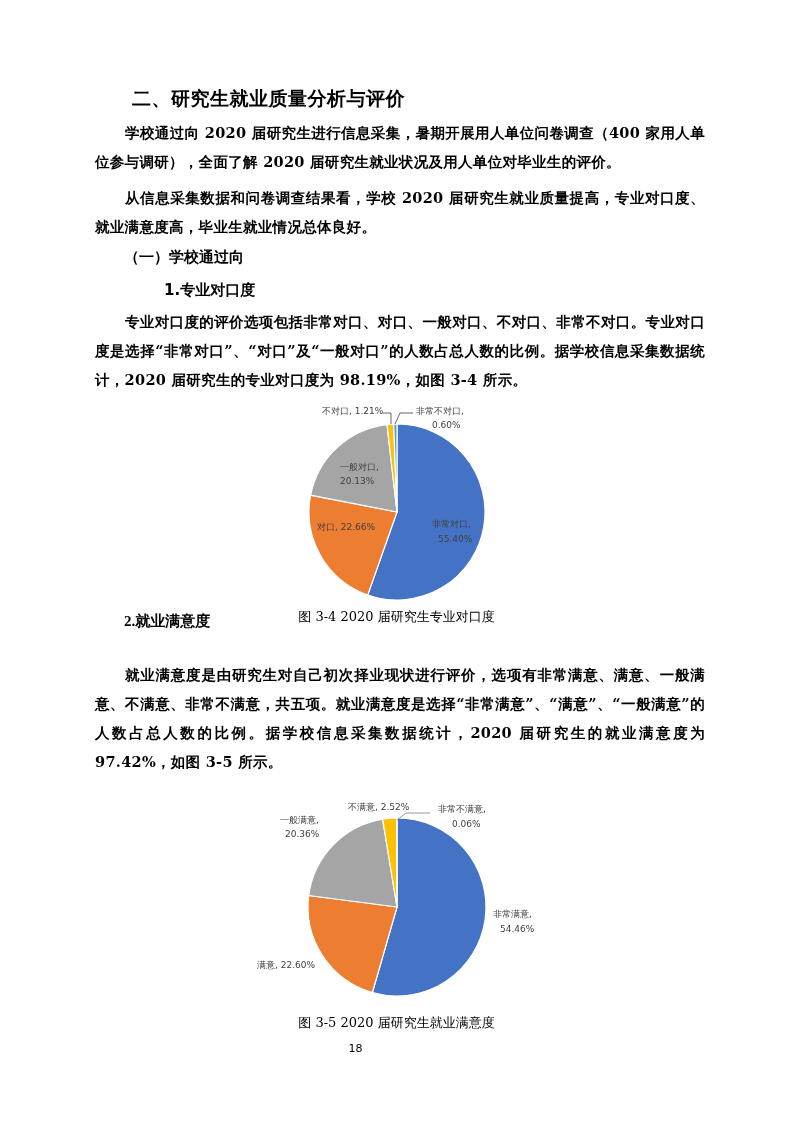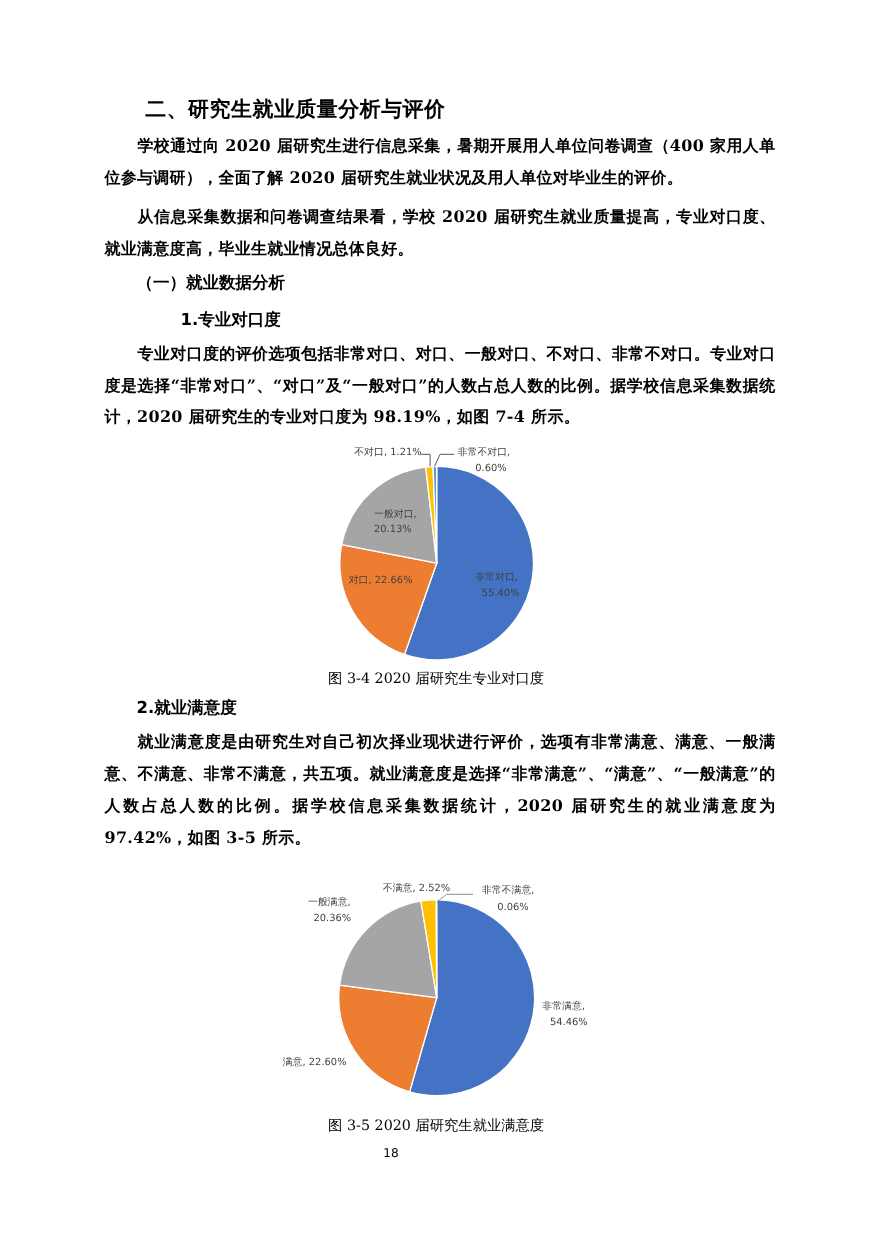--- a/index.html
+++ b/index.html
@@ -17,24 +17,24 @@
   .pagenum { position:absolute; left:0; width:711px; text-align:center; top:1042px;
              font-size:11px; font-family:"DejaVu Sans","Liberation Sans",sans-serif; }
   svg text { font-family:"DejaVu Sans","Liberation Sans",sans-serif; font-size:9px; fill:#404040; }
 </style>
 </head>
 <body>
 
 <div class="h1">二、研究生就业质量分析与评价</div>
 <div class="para" style="top:118px;">学校通过向 2020 届研究生进行信息采集，暑期开展用人单位问卷调查（400 家用人单位参与调研），全面了解 2020 届研究生就业状况及用人单位对毕业生的评价。</div>
 <div class="para" style="top:183px;">从信息采集数据和问卷调查结果看，学校 2020 届研究生就业质量提高，专业对口度、就业满意度高，毕业生就业情况总体良好。</div>
-<div class="h2">（一）就业数据分析</div>
+<div class="h2">（一）学校通过向</div>
 
 <div class="h3" style="top:281px;margin-left:40px;">1.专业对口度</div>
-<div class="para" style="top:307px;">专业对口度的评价选项包括非常对口、对口、一般对口、不对口、非常不对口。专业对口度是选择“非常对口”、“对口”及“一般对口”的人数占总人数的比例。据学校信息采集数据统计，2020 届研究生的专业对口度为 98.19%，如图 7-4 所示。</div>
+<div class="para" style="top:307px;">专业对口度的评价选项包括非常对口、对口、一般对口、不对口、非常不对口。专业对口度是选择“非常对口”、“对口”及“一般对口”的人数占总人数的比例。据学校信息采集数据统计，2020 届研究生的专业对口度为 98.19%，如图 3-4 所示。</div>
 
 <svg style="position:absolute;left:0;top:395px;" width="793" height="210" viewBox="0 395 793 210">
   <g id="pie1">
       <path d="M397,512 L397,424 A88,88 0 1 1 367.71188008197714,594.9831671585721 Z" fill="#4472C4" stroke="#fff" stroke-width="1.2"></path>
       <path d="M397,512 L367.71188008197714,594.9831671585721 A88,88 0 0 1 310.62150020997234,495.1846863239428 Z" fill="#ED7D31" stroke="#fff" stroke-width="1.2"></path>
       <path d="M397,512 L310.62150020997234,495.1846863239428 A88,88 0 0 1 387.01370130803235,424.5684619920546 Z" fill="#A5A5A5" stroke="#fff" stroke-width="1.2"></path>
       <path d="M397,512 L387.01370130803235,424.5684619920546 A88,88 0 0 1 393.6832639250458,424.0625264076281 Z" fill="#FFC000" stroke="#fff" stroke-width="1.2"></path>
       <path d="M397,512 L393.6832639250458,424.0625264076281 A88,88 0 0 1 397.00000000000006,424 Z" fill="#5B9BD5" stroke="#fff" stroke-width="1.2"></path>
     </g>
   <polyline points="391,424 391,413 383,413" fill="none" stroke="#404040" stroke-width="0.8"></polyline>
@@ -44,21 +44,21 @@
   <text x="432" y="428">0.60%</text>
   <text x="340" y="470">一般对口,</text>
   <text x="340" y="484">20.13%</text>
   <text x="317" y="530" fill="#404040">对口, 22.66%</text>
   <text x="432" y="527">非常对口,</text>
   <text x="438" y="542">55.40%</text>
 </svg>
 
 <div class="caption" style="top:608px;">图 3-4 2020 届研究生专业对口度</div>
 
-<div class="h3" style="top:634px;">2.就业满意度</div>
+<div class="h3" style="top:612px;font-family:Liberation Serif, serif;">2.就业满意度</div>
 <div class="para" style="top:660px;">就业满意度是由研究生对自己初次择业现状进行评价，选项有非常满意、满意、一般满意、不满意、非常不满意，共五项。就业满意度是选择“非常满意”、“满意”、“一般满意”的人数占总人数的比例。据学校信息采集数据统计，2020 届研究生的就业满意度为 97.42%，如图 3-5 所示。</div>
 
 <svg style="position:absolute;left:0;top:795px;" width="793" height="210" viewBox="0 795 793 210">
   <g id="pie2">
       <path d="M397,907 L397,818 A89,89 0 1 1 372.3846695900029,992.528273154593 Z" fill="#4472C4" stroke="#fff" stroke-width="1.2"></path>
       <path d="M397,907 L372.3846695900029,992.528273154593 A89,89 0 0 1 308.74447100904683,895.5125458639859 Z" fill="#ED7D31" stroke="#fff" stroke-width="1.2"></path>
       <path d="M397,907 L308.74447100904683,895.5125458639859 A89,89 0 0 1 382.6356553425501,819.1668308521092 Z" fill="#A5A5A5" stroke="#fff" stroke-width="1.2"></path>
       <path d="M397,907 L382.6356553425501,819.1668308521092 A89,89 0 0 1 396.66447869934893,818.000632443501 Z" fill="#FFC000" stroke="#fff" stroke-width="1.2"></path>
       <path d="M397,907 L396.66447869934893,818.000632443501 A89,89 0 0 1 397,818 Z" fill="#5B9BD5" stroke="#fff" stroke-width="1.2"></path>
     </g>

